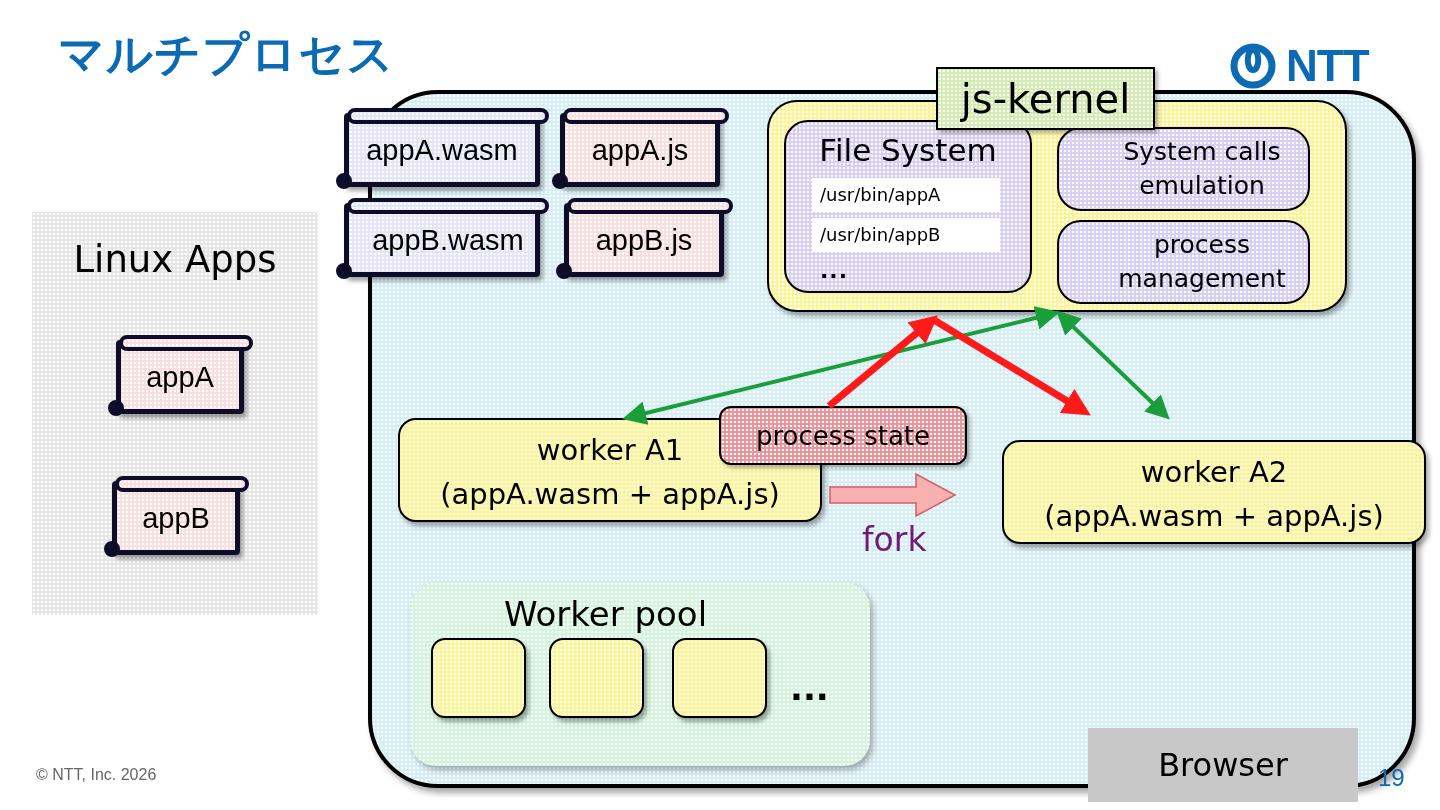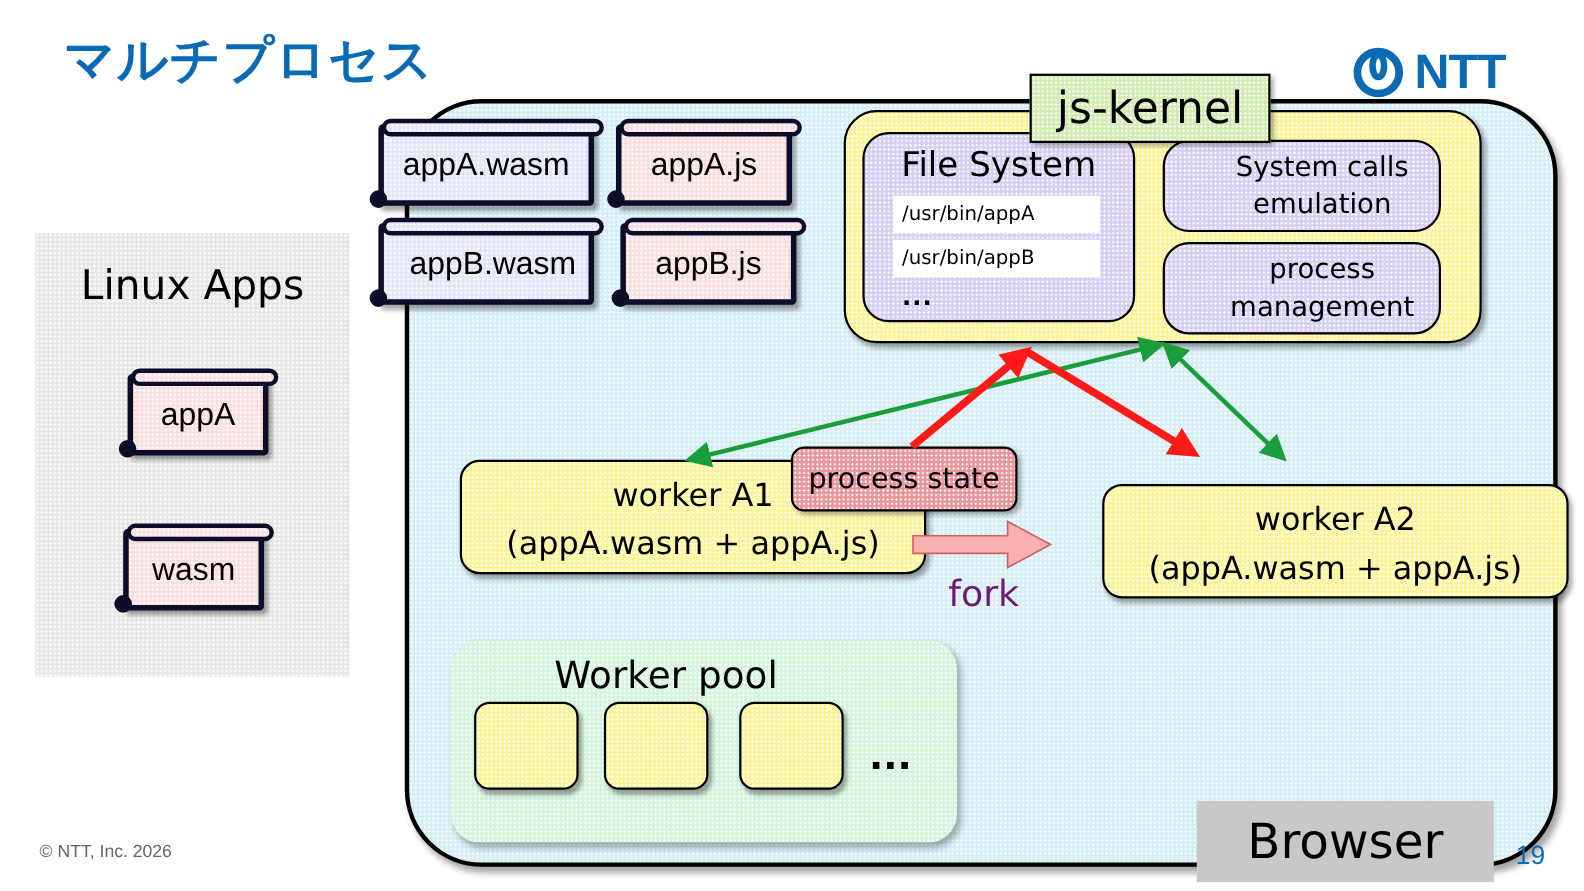--- a/index.html
+++ b/index.html
@@ -30,29 +30,29 @@
   .sysbox{left:1057px;width:253px;border:2px solid #000;border-radius:24px;text-align:center;font-size:25px;line-height:34px;display:flex;align-items:center;justify-content:center;flex-direction:column;padding-left:37px;}
 
   .scroll{height:74px;border:5px solid #0d0d2a;border-radius:4px;box-shadow:3px 4px 4px rgba(0,0,0,0.35);display:flex;align-items:center;justify-content:center;font-family:"Liberation Sans",sans-serif;font-size:29px;}
   .scroll::before{content:"";position:absolute;left:-2px;right:-14px;top:-10px;height:8px;border:4px solid #0d0d2a;border-radius:8px;background:inherit;}
   .scroll::after{content:"";position:absolute;left:-13px;bottom:-7px;width:10px;height:10px;border:3px solid #0d0d2a;border-radius:50%;background:#0d0d2a;}
 
   .linux{left:32px;top:212px;width:286px;height:403px;}
   .linux-title{left:32px;top:238px;width:286px;text-align:center;font-size:37px;}
 
   .worker{height:104px;border:2px solid #000;border-radius:18px;box-shadow:3px 4px 5px rgba(0,0,0,0.35);text-align:center;font-size:29px;line-height:44px;padding-top:8px;}
-  .pstate{left:719px;top:406px;width:206px;height:59px;border:2px solid #000;border-radius:12px;font-size:26px;display:flex;align-items:center;justify-content:center;box-shadow:3px 3px 4px rgba(0,0,0,0.3);}
+  .pstate{left:719px;top:406px;width:248px;height:59px;border:2px solid #000;border-radius:12px;font-size:26px;display:flex;align-items:center;justify-content:center;box-shadow:3px 3px 4px rgba(0,0,0,0.3);}
   .fork-label{left:862px;top:520px;font-size:33px;color:#701a75;}
 
   .pool{left:410px;top:582px;width:460px;height:184px;border-radius:26px;box-shadow:3px 4px 6px rgba(0,0,0,0.3);}
   .pool-title{left:410px;top:594px;width:391px;text-align:center;font-size:34px;}
   .pool-slot{top:638px;width:95px;height:80px;border:2px solid #000;border-radius:14px;box-shadow:3px 4px 4px rgba(0,0,0,0.35);}
   .pool-ellipsis{left:790px;top:668px;font-size:34px;font-weight:bold;}
 
-  .browser-label{left:1088px;top:728px;width:270px;height:74px;background:#c8c8c8;font-size:44px;display:flex;align-items:center;justify-content:center;}
+  .browser-label{left:1088px;top:728px;width:270px;height:74px;background:#c8c8c8;font-size:32px;display:flex;align-items:center;justify-content:center;}
   .copyright{left:36px;top:766px;font-family:"Liberation Sans",sans-serif;font-size:16px;color:#666;}
   .pagenum{left:1378px;top:764px;font-family:"Liberation Sans",sans-serif;font-size:24px;color:#0a6ab4;}
   svg.arrows{position:absolute;left:0;top:0;width:1440px;height:810px;pointer-events:none;}
 </style>
 </head>
 <body>
 
 <div class="abs title">マルチプロセス</div>
 <div class="abs logo">
   <svg width="54" height="48" viewBox="0 0 54 48">
@@ -61,21 +61,21 @@
   </svg>
   <span class="logo-text">NTT</span>
 </div>
 
 <div class="abs linux pat-gray"></div>
 <div class="abs linux-title">Linux Apps</div>
 <div class="abs scroll pat-pink" style="left:116px;top:340px;width:128px;">
     <span>appA</span>
   </div>
 <div class="abs scroll pat-pink" style="left:112px;top:481px;width:128px;">
-    <span>wasm</span>
+    <span>appB</span>
   </div>
 
 <div class="abs browser pat-cyan"></div>
 
 <div class="abs scroll pat-blue" style="left:344px;top:113px;width:196px;">
     <span>appA.wasm</span>
   </div>
 <div class="abs scroll pat-pink" style="left:560px;top:113px;width:160px;">
     <span>appA.js</span>
   </div>
@@ -96,21 +96,21 @@
 <div class="abs sysbox pat-purple" style="top:127px;height:84px;">
   <span>System calls</span>
   <span>emulation</span>
 </div>
 <div class="abs sysbox pat-purple" style="top:220px;height:84px;">
   <span>process</span>
   <span>management</span>
 </div>
 <div class="abs kernel-label pat-green">js-kernel</div>
 
-<div class="abs worker pat-yellow" style="left:418px;top:418px;width:424px;">
+<div class="abs worker pat-yellow" style="left:398px;top:418px;width:424px;">
   <div>worker A1</div>
   <div>(appA.wasm + appA.js)</div>
 </div>
 <div class="abs worker pat-yellow" style="left:958px;top:440px;width:424px;margin-left:44px;">
   <div>worker A2</div>
   <div>(appA.wasm + appA.js)</div>
 </div>
 <div class="abs pstate pat-red">process state</div>
 
 <svg class="arrows" viewBox="0 0 1440 810">

